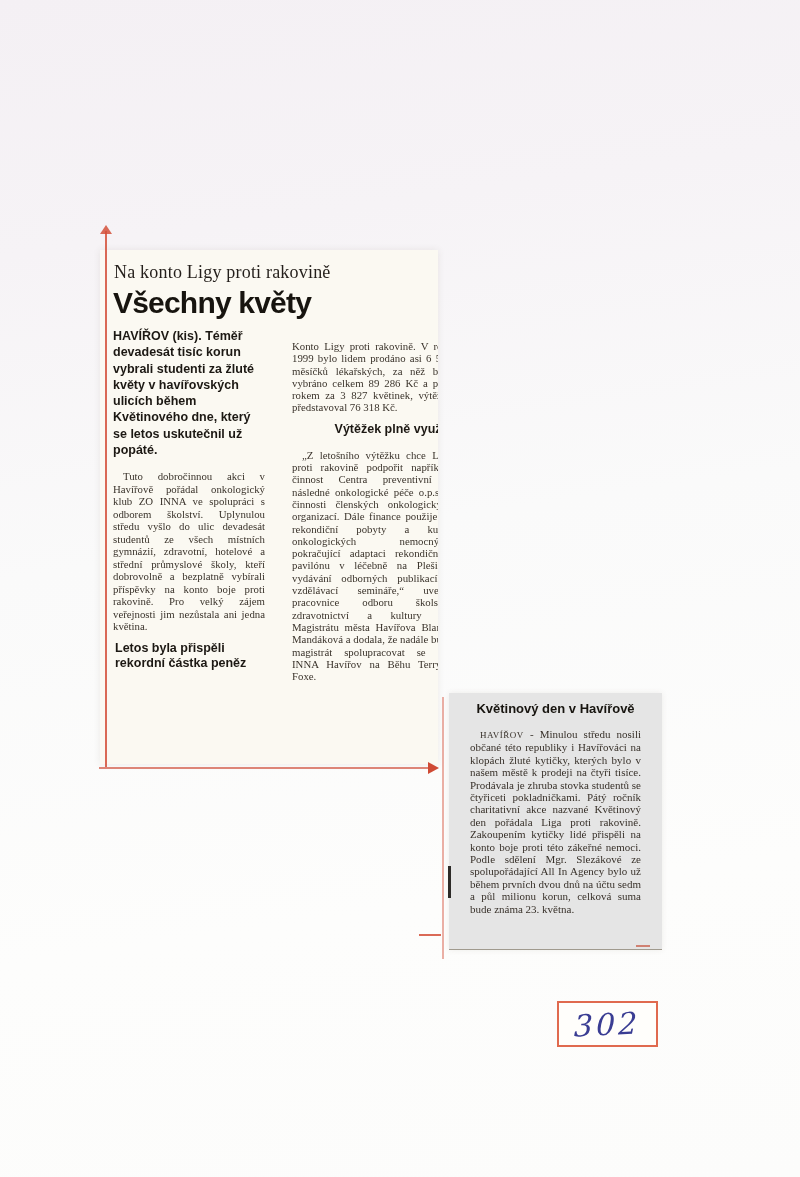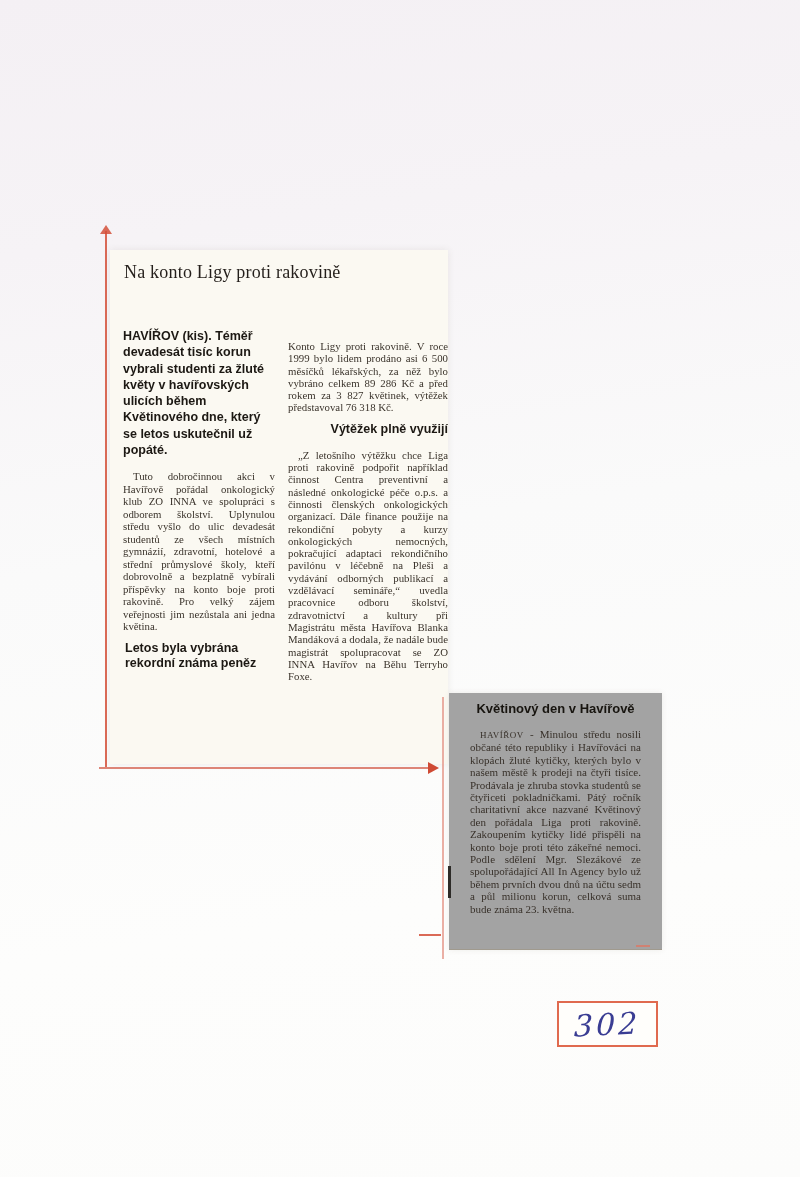--- a/index.html
+++ b/index.html
@@ -3,54 +3,54 @@
 <meta charset="utf-8">
 <style>
   html,body{margin:0;padding:0;}
   body{
     width:800px;height:1177px;position:relative;overflow:hidden;
     background:linear-gradient(172deg,#f4f0f4 0%,#f6f3f6 20%,#fafafa 45%,#fdfdfc 75%,#fcfcfb 100%);
     font-family:"Liberation Serif",serif;color:#2e2823;
   }
   .clip{position:absolute;box-sizing:border-box;}
   .clip-main{
-    left:110px;top:250px;width:338px;height:514px;
+    left:100px;top:250px;width:338px;height:514px;
     background:#fbf9f2;box-shadow:0 0 7px rgba(90,80,60,.10);
     padding:12px 10px 0 13px;overflow:hidden;
   }
   .kicker{
     font-family:"Liberation Serif",serif;font-size:18px;letter-spacing:.2px;
     color:#241f1b;margin:0 0 3px 1px;
   }
   .headline{
     font-family:"Liberation Sans",sans-serif;font-weight:bold;
     font-size:30px;line-height:33px;letter-spacing:-.8px;color:#17140f;
     margin:0 0 9px 0;
   }
-  .cols{display:flex;gap:13px;}
+  .cols{display:flex;gap:27px;}
   .col1{width:152px;flex:none;}
   .col2{width:160px;flex:none;}
   .lead{
     font-family:"Liberation Sans",sans-serif;font-weight:bold;
     font-size:12.5px;line-height:16.3px;color:#1c1813;margin:0 0 8px 0;
   }
   .body-p{
     font-size:10.8px;line-height:12.5px;text-align:justify;
     text-indent:10px;margin:12px 0 4px 0;color:#3a332b;
     hyphens:auto;-webkit-hyphens:auto;
   }
   .col2 .body-p{line-height:12.3px;}
   .subhead{
     font-family:"Liberation Sans",sans-serif;font-weight:bold;
     font-size:12.5px;line-height:15px;color:#1c1813;margin:8px 0 6px 2px;
   }
   .col2 .subhead{text-align:right;}
   .clip-side{
     left:449px;top:693px;width:213px;height:257px;
-    background:#a3a3a3;box-shadow:0 0 6px rgba(90,80,60,.09);
+    background:#e5e5e5;box-shadow:0 0 6px rgba(90,80,60,.09);
     padding:8px 9px 0 9px;overflow:hidden;
     border-bottom:1.5px solid #a09a8e;
   }
   .side-head{
     font-family:"Liberation Sans",sans-serif;font-weight:bold;
     font-size:13px;line-height:15px;color:#17140f;text-align:center;margin:0 0 5px 0;
   }
   .side-body{
     font-size:11px;line-height:12.4px;text-align:justify;text-indent:10px;
     margin:12px;color:#38312a;hyphens:auto;-webkit-hyphens:auto;
@@ -84,26 +84,26 @@
     font-family:"DejaVu Serif",serif;font-style:italic;
     font-size:30px;color:#3a3d93;letter-spacing:3px;
     transform:rotate(-3deg) skewX(-4deg);
   }
 </style>
 </head>
 <body>
 
 <article class="clip clip-main">
   <div class="kicker">Na konto Ligy proti rakovině</div>
-  <h1 class="headline"><br></h1>
+  <h1 class="headline"><span>Všechny květy</span><br></h1>
   <div class="cols">
     <div class="col1">
       <p class="lead">HAVÍŘOV (kis). Téměř devadesát tisíc korun vybrali studenti za žluté květy v havířovských ulicích během Květinového dne, který se letos uskutečnil už popáté.</p>
       <p class="body-p">Tuto dobročinnou akci v Havířově pořádal onkologický klub ZO INNA ve spolupráci s odborem školství. Uplynulou středu vyšlo do ulic devadesát studentů ze všech místních gymnázií, zdravotní, hotelové a střední průmyslové školy, kteří dobrovolně a bezplatně vybírali příspěvky na konto boje proti rakovině. Pro velký zájem veřejnosti jim nezůstala ani jedna květina.</p>
-      <h2 class="subhead">Letos byla vybrána rekordní známa peněz</h2>
+      <h2 class="subhead">Letos byla přispěli rekordní částka peněz</h2>
     </div>
     <div class="col2">
       <p class="body-p" style="text-indent:0;">Konto Ligy proti rakovině. V roce 1999 bylo lidem prodáno asi 6 500 měsíčků lékařských, za něž bylo vybráno celkem 89 286 Kč a před rokem za 3 827 květinek, výtěžek představoval 76 318 Kč.</p>
       <h2 class="subhead">Výtěžek plně využijí</h2>
       <p class="body-p">„Z letošního výtěžku chce Liga proti rakovině podpořit například činnost Centra preventivní a následné onkologické péče o.p.s. a činnosti členských onkologických organizací. Dále finance použije na rekondiční pobyty a kurzy onkologických nemocných, pokračující adaptaci rekondičního pavilónu v léčebně na Pleši a vydávání odborných publikací a vzdělávací semináře,“ uvedla pracovnice odboru školství, zdravotnictví a kultury při Magistrátu města Havířova Blanka Mandáková a dodala, že nadále bude magistrát spolupracovat se ZO INNA Havířov na Běhu Terryho Foxe.</p>
     </div>
   </div>
 </article>
 
 <article class="clip clip-side">

